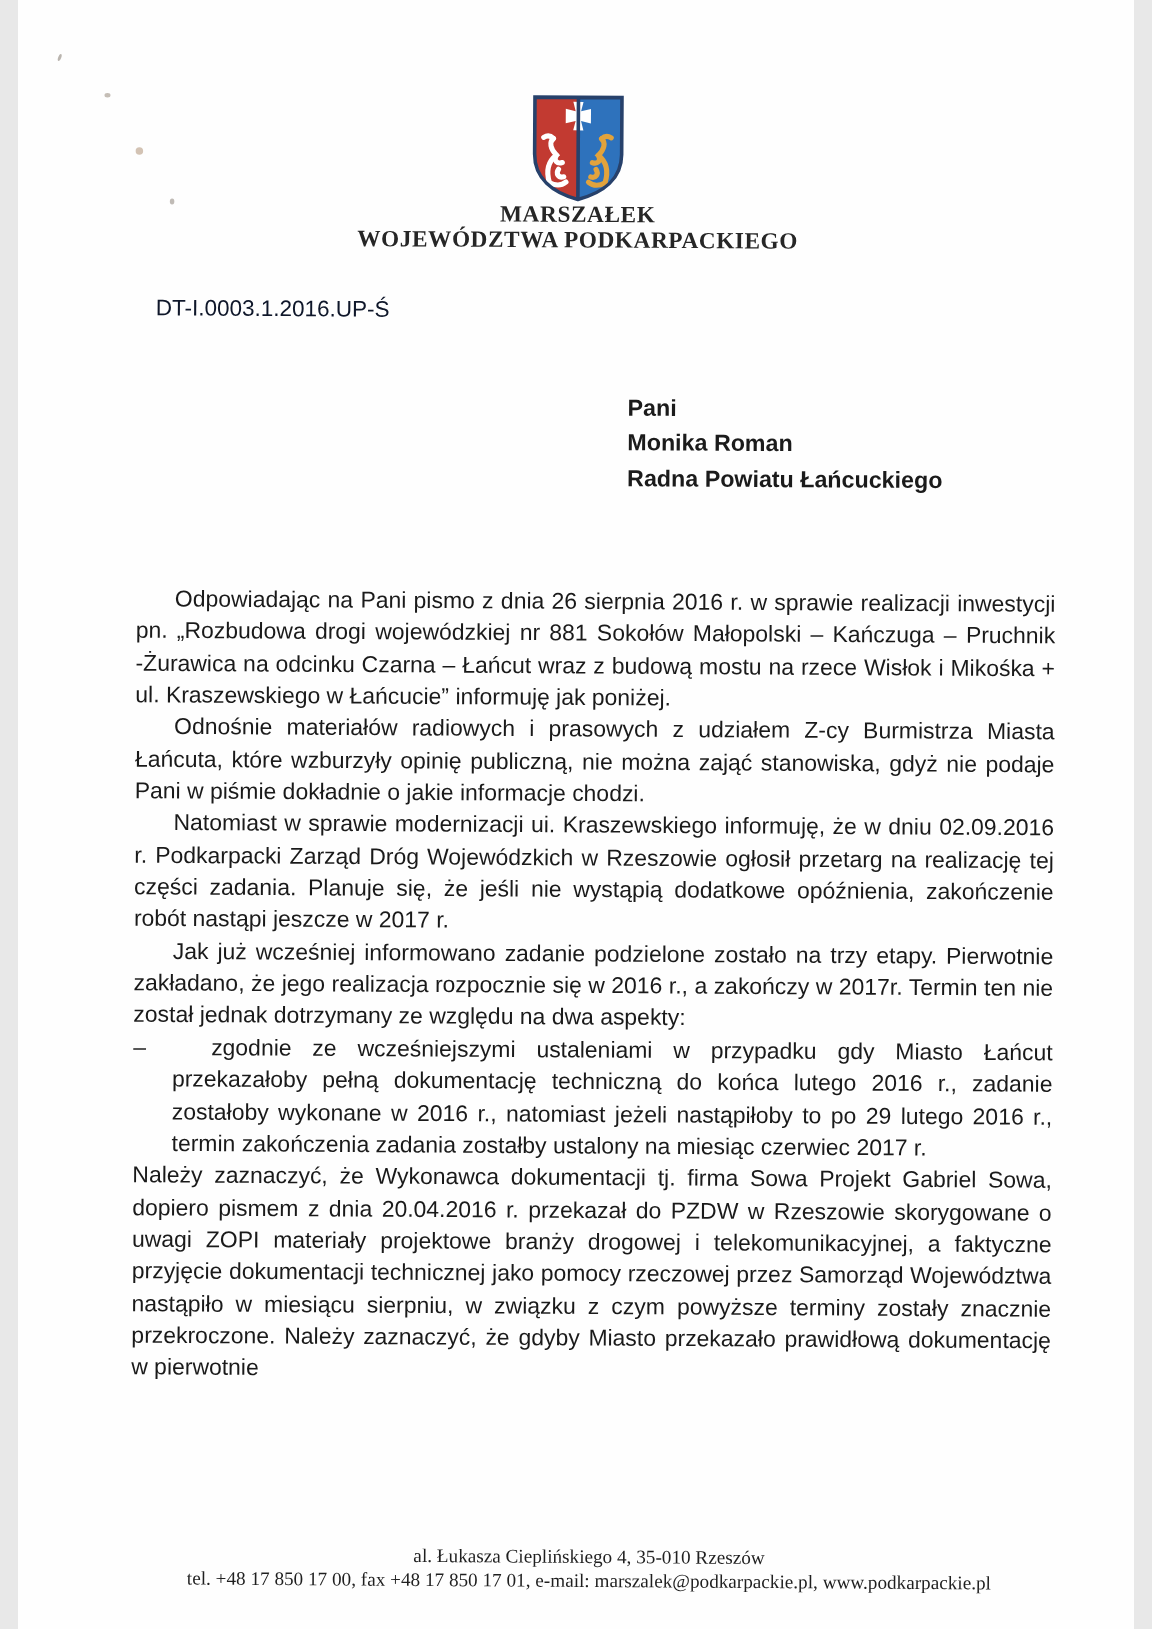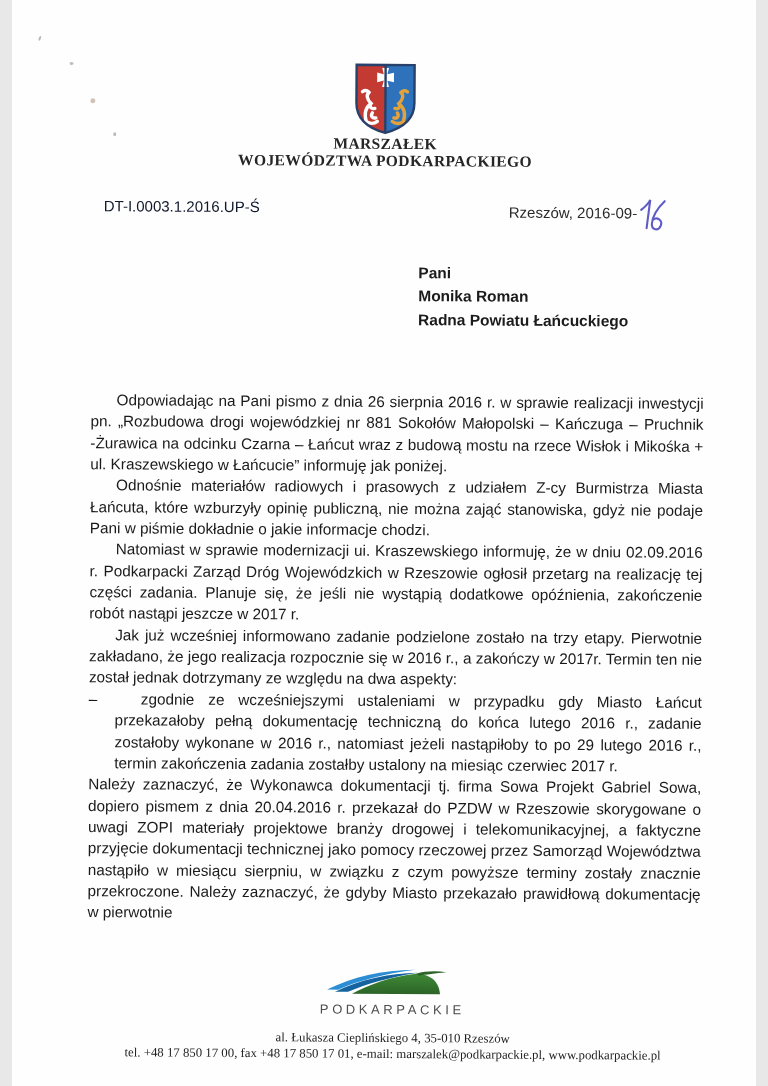--- a/index.html
+++ b/index.html
@@ -92,64 +92,39 @@
       <path d="M33,2 L33,70 M4,2 L62,2 L62,40 C62,56 50,65.5 33,70 C16,65.5 4,56 4,40 Z" fill="none" stroke="var(--shield-border)" stroke-width="2.4"></path>
     </svg>
 
     <div class="org-title">
       <div>MARSZAŁEK</div>
       <div>WOJEWÓDZTWA PODKARPACKIEGO</div>
     </div>
 
     <div class="ref-number">DT-I.0003.1.2016.UP-Ś</div>
 
-    <div class="date-line">
-      <span>Rzeszów, 2016-09-</span>
-
-      <svg class="handwriting" width="30" height="40" viewBox="0 0 30 40" aria-label="16">
-        <g stroke="var(--ink-blue)" stroke-width="2.1" fill="none" stroke-linecap="round">
-          <path d="M3,13 C7,9.5 10.5,5 11.5,2.5 L9.5,31"></path>
-          <path d="M26,3 C19.5,10 14.5,19 14.5,26.5 C14.5,32.5 21.5,33.5 23.5,27.5 C25.3,21.8 19,18.5 15.2,22.5"></path>
-        </g>
-      </svg>
-    </div>
 
     <div class="recipient">
       <div>Pani</div>
       <div>Monika Roman</div>
       <div>Radna Powiatu Łańcuckiego</div>
     </div>
 
     <div class="body-text">
       <p>Odpowiadając na Pani pismo z dnia 26 sierpnia 2016 r. w sprawie realizacji inwestycji pn. „Rozbudowa drogi wojewódzkiej nr 881 Sokołów Małopolski – Kańczuga – Pruchnik -Żurawica na odcinku Czarna – Łańcut wraz z budową mostu na rzece Wisłok i Mikośka + ul. Kraszewskiego w Łańcucie” informuję jak poniżej.</p>
       <p>Odnośnie materiałów radiowych i prasowych z udziałem Z-cy Burmistrza Miasta Łańcuta, które wzburzyły opinię publiczną, nie można zająć stanowiska, gdyż nie podaje Pani w piśmie dokładnie o jakie informacje chodzi.</p>
       <p>Natomiast w sprawie modernizacji ui. Kraszewskiego informuję, że w dniu 02.09.2016 r. Podkarpacki Zarząd Dróg Wojewódzkich w Rzeszowie ogłosił przetarg na realizację tej części zadania. Planuje się, że jeśli nie wystąpią dodatkowe opóźnienia, zakończenie robót nastąpi jeszcze w 2017 r.</p>
       <p>Jak już wcześniej informowano zadanie podzielone zostało na trzy etapy. Pierwotnie zakładano, że jego realizacja rozpocznie się w 2016 r., a zakończy w 2017r. Termin ten nie został jednak dotrzymany ze względu na dwa aspekty:</p>
       <div class="bullet-row">
         <span class="bullet-dash">–</span>
         <p class="bullet-text">zgodnie ze wcześniejszymi ustaleniami w przypadku gdy Miasto Łańcut przekazałoby pełną dokumentację techniczną do końca lutego 2016 r., zadanie zostałoby wykonane w 2016 r., natomiast jeżeli nastąpiłoby to po 29 lutego 2016 r., termin zakończenia zadania zostałby ustalony na miesiąc czerwiec 2017 r.</p>
       </div>
       <p class="bullet-cont">Należy zaznaczyć, że Wykonawca dokumentacji tj. firma Sowa Projekt Gabriel Sowa, dopiero pismem z dnia 20.04.2016 r. przekazał do PZDW w Rzeszowie skorygowane o uwagi ZOPI materiały projektowe branży drogowej i telekomunikacyjnej, a faktyczne przyjęcie dokumentacji technicznej jako pomocy rzeczowej przez Samorząd Województwa nastąpiło w miesiącu sierpniu, w związku z czym powyższe terminy zostały znacznie przekroczone. Należy zaznaczyć, że gdyby Miasto przekazało prawidłową dokumentację w pierwotnie</p>
     </div>
 
-    <div class="logo">
-      <svg width="130" height="30" viewBox="0 0 130 30">
-        <defs>
-          <linearGradient id="hillGrad" x1="0" y1="0" x2="0" y2="1">
-            <stop offset="0" stop-color="var(--logo-green)"></stop>
-            <stop offset="1" stop-color="var(--logo-green-dark)"></stop>
-          </linearGradient>
-        </defs>
-        <path d="M5,22 C30,9 60,2 93,1.5 C65,5 35,13 16,22 Z" fill="var(--logo-blue-light)"></path>
-        <path d="M13,24 C38,12 66,5 96,4.5 C70,8.5 44,16 26,24 Z" fill="var(--logo-blue-dark)"></path>
-        <path d="M30,26 L118,26 C117,14 110,6 94,5.5 C70,8 46,17 30,26 Z" fill="url(#hillGrad)"></path>
-        <path d="M94,5.5 C103,3 114,2.2 124,4 C114,5.2 103,6.5 97,7.5 Z" fill="var(--logo-green-dark)"></path>
-      </svg>
-      <div class="logo-text">PODKARPACKIE</div>
-    </div>
 
     <div class="address-block">
       <div>al. Łukasza Cieplińskiego 4, 35-010 Rzeszów</div>
       <div>tel. +48 17 850 17 00, fax +48 17 850 17 01, e-mail: marszalek@podkarpackie.pl, www.podkarpackie.pl</div>
     </div>
 
   </div>
 </div>
 
 </body></html>

